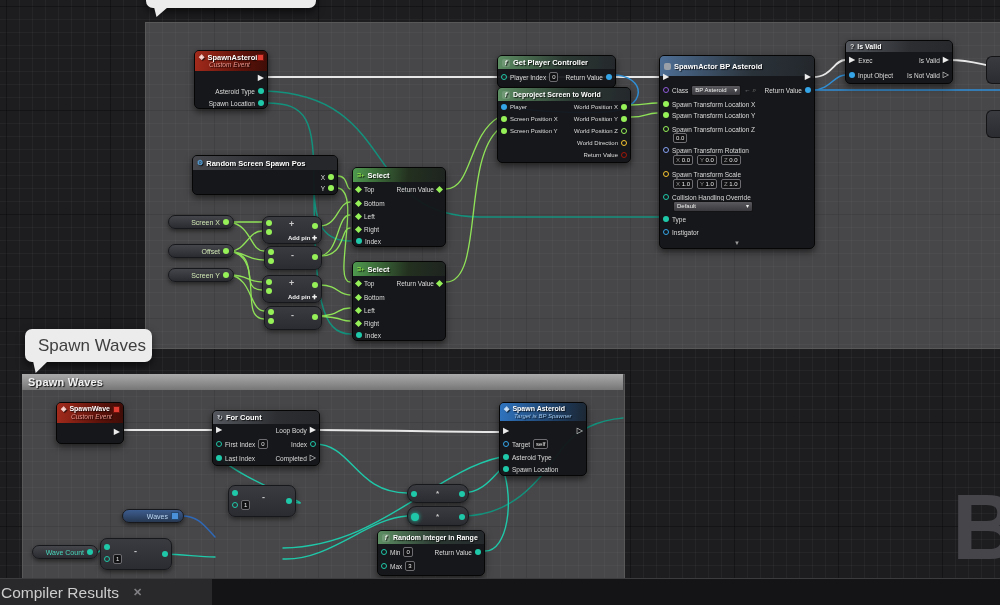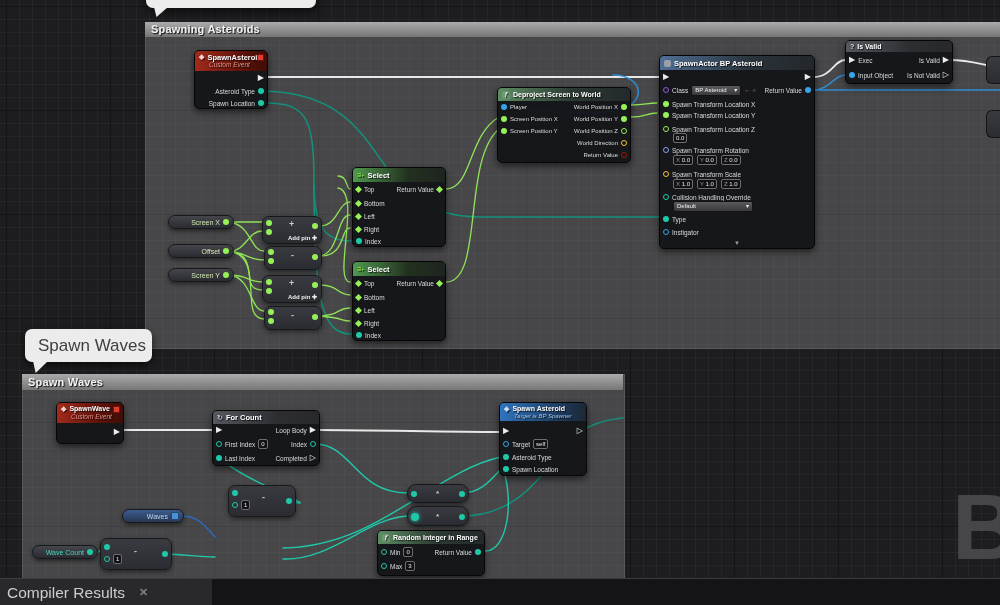--- a/index.html
+++ b/index.html
@@ -19,21 +19,21 @@
   svg.wires{position:absolute;left:0;top:0;z-index:5;pointer-events:none;}
   .node{position:absolute;background:rgba(19,20,23,0.94);border:1px solid #060607;border-radius:5px;
     box-shadow:0 3px 7px rgba(0,0,0,0.55);z-index:10;}
   .nh{position:absolute;left:0;top:0;right:0;border-radius:4px 4px 0 0;display:flex;align-items:center;
     gap:3px;padding:0 4px;color:#fff;font-weight:bold;font-size:7.5px;white-space:nowrap;
     text-shadow:1px 1px 1px rgba(0,0,0,0.8);box-sizing:border-box;}
   .nh .sub{position:absolute;left:14px;top:10px;font-weight:normal;font-style:italic;font-size:6.5px;}
   .hdr-event{background:linear-gradient(95deg,#a32b1c,#5c120a 65%,#3f0d07);height:20px;align-items:flex-start;padding-top:2px;}
   .hdr-pure{background:linear-gradient(95deg,#5d8f63,#2c3a33 55%,#24282c);height:13px;}
   .hdr-select{background:linear-gradient(95deg,#4f9a4f,#23301f 60%,#1e2420);height:14px;}
-  .hdr-spawnactor{background:linear-gradient(95deg,#4e6f96,#2a3239 60%,#23272c);height:14px;}
+  .hdr-spawnactor{background:linear-gradient(95deg,#4e6f96,#2a3239 60%,#23272c);height:20px;}
   .hdr-gray{background:linear-gradient(95deg,#55585e,#2c2e32 60%,#26282c);height:13px;}
   .hdr-bluefn{background:linear-gradient(95deg,#2f74c0,#1d3a5c 70%,#1c2733);height:18px;align-items:flex-start;padding-top:2px;}
   .hdr-dark{background:linear-gradient(95deg,#46484e,#26272b 70%);height:14px;}
   .lrow,.rrow{position:absolute;display:flex;align-items:center;gap:3px;height:10px;z-index:11;}
   .lrow{left:3px;} .rrow{right:3px;flex-direction:row-reverse;}
   .lbl{font-size:6.5px;color:#dcdcdc;white-space:nowrap;}
   .dot{width:6px;height:6px;border-radius:50%;background:currentColor;flex:0 0 auto;}
   .dot.hollow{background:transparent;border:1.5px solid currentColor;width:4px;height:4px;}
   .dia{width:5px;height:5px;background:currentColor;transform:rotate(45deg);flex:0 0 auto;}
   .sq{width:6px;height:6px;background:currentColor;flex:0 0 auto;border:1px solid rgba(0,0,0,.5);}
@@ -63,32 +63,31 @@
   .getgrid{position:absolute;left:22px;top:4px;display:grid;grid-template-columns:8px 8px 8px;gap:2px;opacity:.75;}
   .getgrid i{width:8px;height:8px;background:#3f6ea8;display:block;}
   .getlabel{position:absolute;left:24px;top:10px;font-size:13px;font-weight:bold;color:#cfcfcf;
     text-shadow:1px 1px 1px #000;z-index:11;}
   .getout{position:absolute;right:3px;display:flex;align-items:center;gap:2px;flex-direction:row-reverse;z-index:12;}
   .getout .lbl{font-size:5.5px;}
   .expand{position:absolute;bottom:1px;left:0;right:0;text-align:center;color:#9a9a9a;font-size:6px;line-height:7px;}
   #bottombar{position:absolute;left:0;top:578px;width:1000px;height:27px;background:#141416;
     border-top:1px solid #3c3c3f;z-index:40;}
   #compiler-tab{position:absolute;left:0;top:0;width:212px;height:27px;background:#29292c;
-    display:flex;align-items:center;gap:14px;padding-left:7px;box-sizing:border-box;}
+    display:flex;align-items:center;gap:14px;padding-left:1px;box-sizing:border-box;}
   #compiler-tab .tabtxt{font-size:15.5px;color:#cdcdcd;}
   #compiler-tab .x{color:#808084;font-size:11px;font-weight:bold;}
   #watermark{position:absolute;left:952px;top:481px;font-size:92px;font-weight:bold;color:#45454a;z-index:1;line-height:1;}
 </style>
 </head>
 <body>
 
 <div id="canvas">
 
   <div class="comment-body" style="left:145px;top:22px;width:855px;height:325px;"></div>
-  <div class="comment-header" style="left:145px;top:22px;width:855px;">Spawning Asteroids</div>
   <div class="comment-body" style="left:22px;top:374px;width:601px;height:204px;"></div>
   <div class="comment-header" style="left:22px;top:374px;width:601px;height:16px;line-height:16px;">Spawn Waves</div>
 
   <div id="watermark">B</div>
 
   <svg class="wires" width="1000" height="605">
     <g fill="none" stroke-linecap="round">
 
       <path d="M266,77 H659" stroke="#e8e8e8" stroke-width="1.8"></path>
       <path d="M813,77 C832,77 834,60 845,60" stroke="#e8e8e8" stroke-width="1.8"></path>
@@ -152,20 +151,34 @@
     <div class="rrow" style="top:35px;">
         <span class="dot ct"></span>
         <span class="lbl">Asteroid Type</span>
       </div>
     <div class="rrow" style="top:47px;">
         <span class="dot ct"></span>
         <span class="lbl">Spawn Location</span>
       </div>
   </div>
 
+  <div class="node" style="left:192px;top:155px;width:144px;height:38px;">
+    <div class="nh hdr-dark">
+      <span style="color:#58a6e0;font-size:7px;">⚙</span>
+      <span>Random Screen Spawn Pos</span>
+    </div>
+    <div class="rrow" style="top:16px;">
+        <span class="dot cg"></span>
+        <span class="lbl">X</span>
+      </div>
+    <div class="rrow" style="top:27px;">
+        <span class="dot cg"></span>
+        <span class="lbl">Y</span>
+      </div>
+  </div>
 
   <div class="pill" style="left:168px;top:215px;width:66px;">
     <span class="plbl" style="color:#cfe6b2;">Screen X</span>
       <span class="dot cg"></span>
   </div>
   <div class="pill" style="left:168px;top:244px;width:66px;">
     <span class="plbl" style="color:#cfe6b2;">Offset</span>
       <span class="dot cg"></span>
   </div>
   <div class="pill" style="left:168px;top:268px;width:66px;">
@@ -278,20 +291,35 @@
     <div class="lrow" style="top:56px;">
         <span class="dia cg"></span>
         <span class="lbl">Right</span>
       </div>
     <div class="lrow" style="top:68px;">
         <span class="dot ct"></span>
         <span class="lbl">Index</span>
       </div>
   </div>
 
+  <div class="node" style="left:497px;top:55px;width:117px;height:31px;">
+    <div class="nh hdr-pure">
+      <span class="fico">f</span>
+      <span>Get Player Controller</span>
+    </div>
+    <div class="lrow" style="top:16px;">
+        <span class="dot hollow ct"></span>
+        <span class="lbl">Player Index</span>
+        <span class="vbox">0</span>
+      </div>
+    <div class="rrow" style="top:16px;">
+        <span class="dot cb"></span>
+        <span class="lbl">Return Value</span>
+      </div>
+  </div>
 
   <div class="node" style="left:497px;top:87px;width:132px;height:74px;">
     <div class="nh hdr-pure">
       <span class="fico">f</span>
       <span style="font-size:7px;">Deproject Screen to World</span>
     </div>
     <div class="lrow" style="top:14px;">
         <span class="dot cb"></span>
         <span class="lbl" style="font-size:6px;">Player</span>
       </div>

